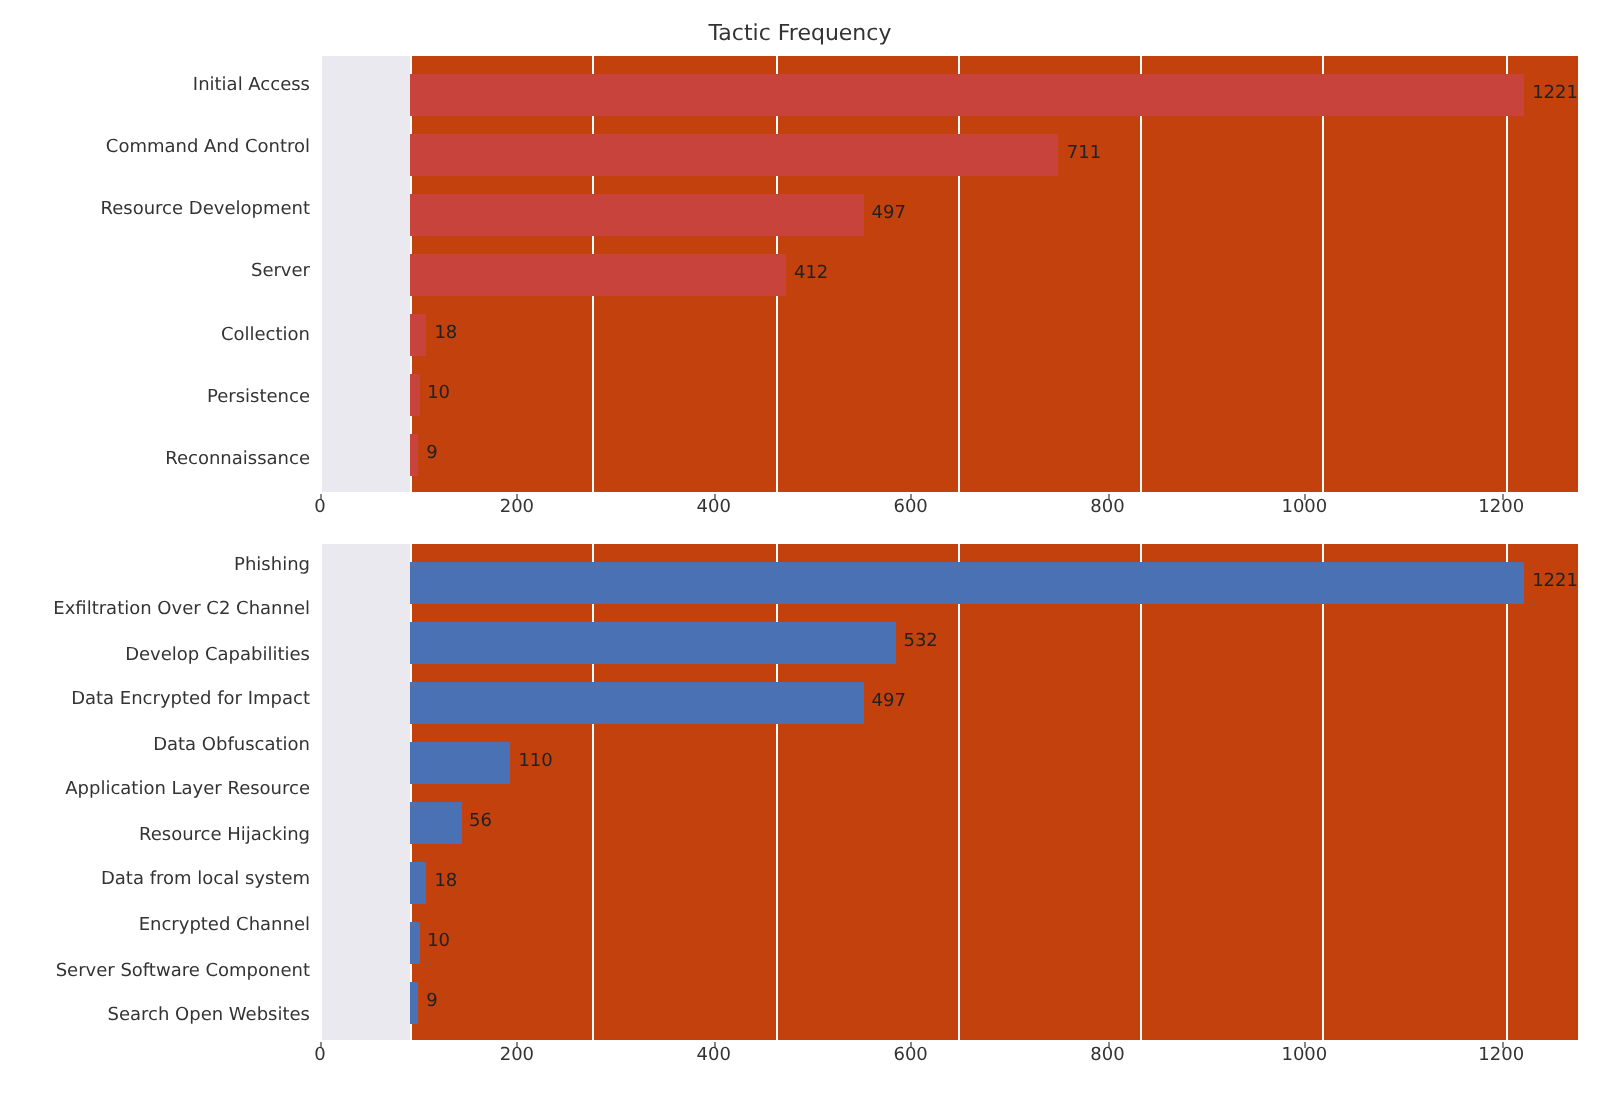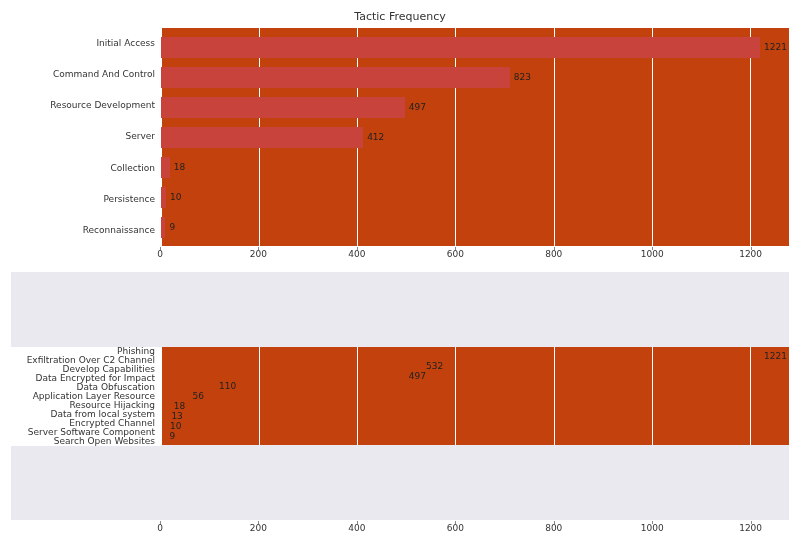--- a/index.html
+++ b/index.html
@@ -18,20 +18,21 @@
     text-align: center;
     font-size: 11px;
     color: #333;
     margin-bottom: 4px;
   }
   .plot-area {
     border: 1px solid #ffffff;
     background: #e9e9ef;
     position: relative;
     display: flex;
+    gap: 44px;
   }
   .y-labels {
     display: flex;
     flex-direction: column;
     justify-content: space-around;
     align-items: flex-end;
     padding-right: 6px;
     background: #ffffff;
   }
   .y-label {
@@ -125,21 +126,21 @@
           <div class="grid-line" style="left: 62.5%;"></div>
           <div class="grid-line" style="left: 78.125%;"></div>
           <div class="grid-line" style="left: 93.75%;"></div>
           <div class="bars">
             <div class="bar-row">
               <div class="bar bar-red" style="width: 95.3906%;"></div>
               <div class="bar-label">1221</div>
             </div>
             <div class="bar-row">
               <div class="bar bar-red" style="width: 55.5469%;"></div>
-              <div class="bar-label">823</div>
+              <div class="bar-label">711</div>
             </div>
             <div class="bar-row">
               <div class="bar bar-red" style="width: 38.8281%;"></div>
               <div class="bar-label">497</div>
             </div>
             <div class="bar-row">
               <div class="bar bar-red" style="width: 32.1875%;"></div>
               <div class="bar-label">412</div>
             </div>
             <div class="bar-row">
@@ -171,21 +172,21 @@
           <div class="tick-mark" style="left: 62.5%;"></div>
           <div class="x-tick" style="left: 62.5%;">800</div>
           <div class="tick-mark" style="left: 78.125%;"></div>
           <div class="x-tick" style="left: 78.125%;">1000</div>
           <div class="tick-mark" style="left: 93.75%;"></div>
           <div class="x-tick" style="left: 93.75%;">1200</div>
         </div>
       </div>
     </div>
     <div class="chart-container">
-      <div class="plot-area" style="height: 250px; align-items: center;">
+      <div class="plot-area" style="height: 250px;">
         <div class="y-labels" style="width: 150px;">
           <div class="y-label">Phishing</div>
           <div class="y-label">Exfiltration Over C2 Channel</div>
           <div class="y-label">Develop Capabilities</div>
           <div class="y-label">Data Encrypted for Impact</div>
           <div class="y-label">Data Obfuscation</div>
           <div class="y-label">Application Layer Resource</div>
           <div class="y-label">Resource Hijacking</div>
           <div class="y-label">Data from local system</div>
           <div class="y-label">Encrypted Channel</div>
@@ -217,24 +218,20 @@
               <div class="bar bar-blue" style="width: 8.59375%;"></div>
               <div class="bar-label">110</div>
             </div>
             <div class="bar-row">
               <div class="bar bar-blue" style="width: 4.375%;"></div>
               <div class="bar-label">56</div>
             </div>
             <div class="bar-row">
               <div class="bar bar-blue" style="width: 1.40625%;"></div>
               <div class="bar-label">18</div>
-            </div>
-            <div class="bar-row">
-              <div class="bar bar-blue" style="width: 1.01562%;"></div>
-              <div class="bar-label">13</div>
             </div>
             <div class="bar-row">
               <div class="bar bar-blue" style="width: 0.78125%;"></div>
               <div class="bar-label">10</div>
             </div>
             <div class="bar-row">
               <div class="bar bar-blue" style="width: 0.703125%;"></div>
               <div class="bar-label">9</div>
             </div>
           </div>

